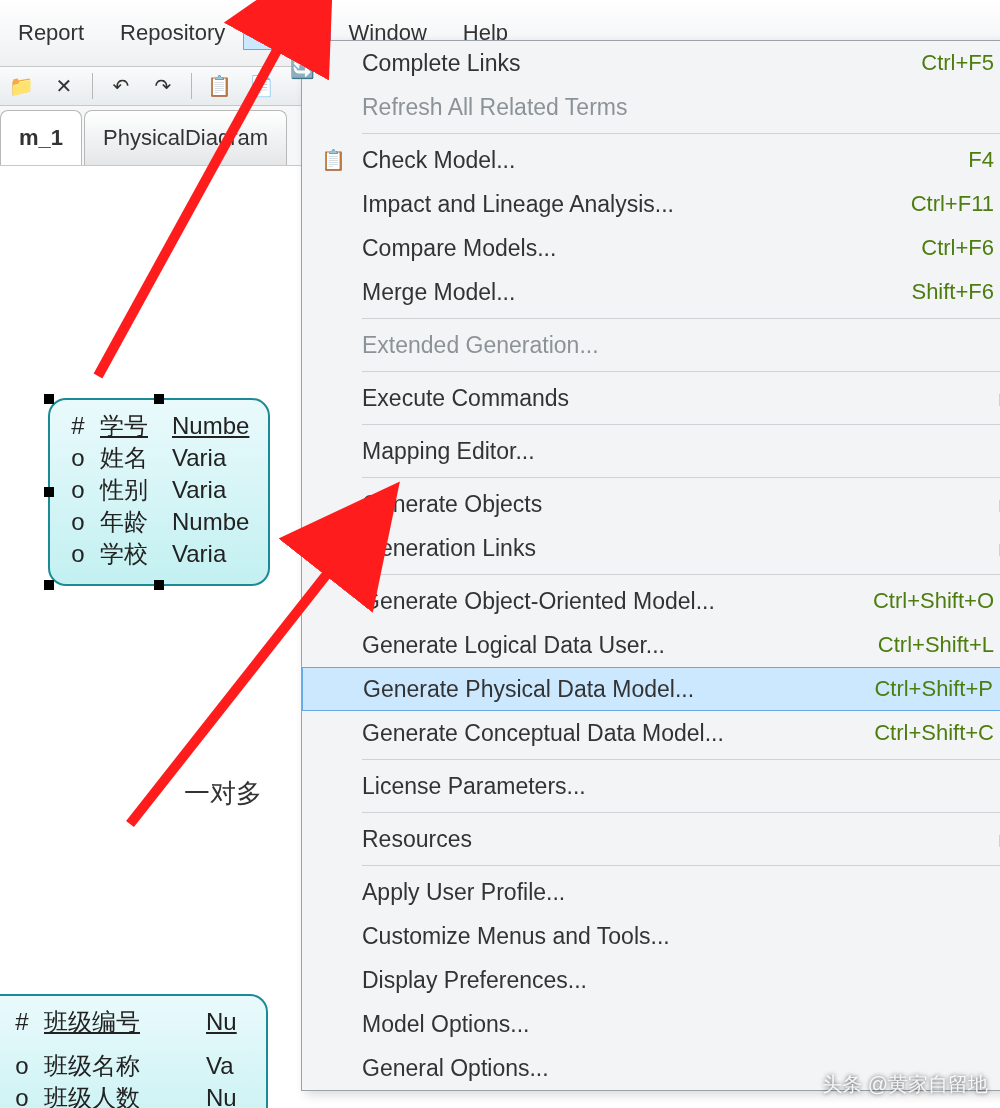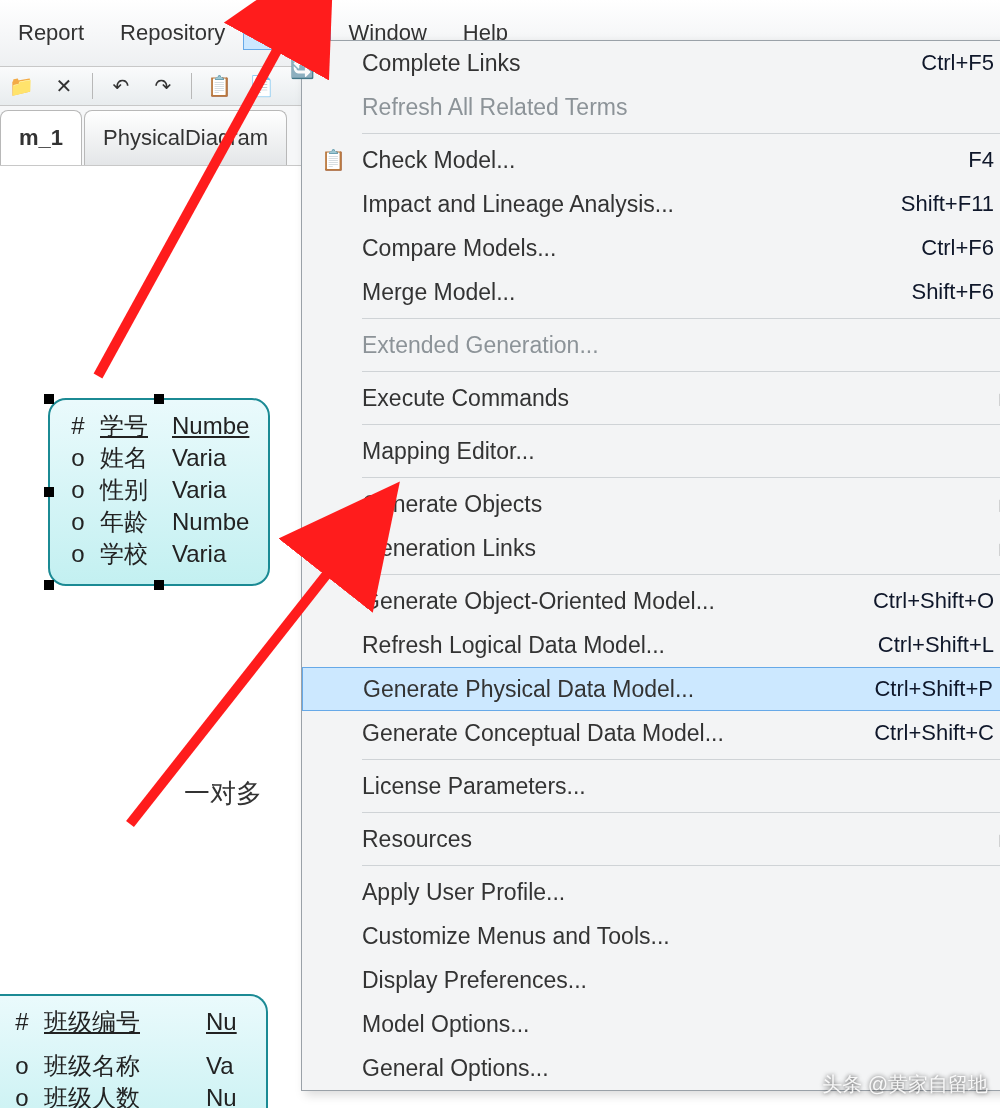--- a/index.html
+++ b/index.html
@@ -115,21 +115,21 @@
   border: 1px solid #66a9e8;
 }
 .menu-icon {
   width: 56px;
   display: flex;
   justify-content: center;
   font-size: 20px;
 }
 .menu-label { flex: 1; color: #333; font-size: 23px; }
 .menu-label.disabled { color: #8c9398; }
-.menu-shortcut { color: #0f172a; font-size: 22px; }
+.menu-shortcut { color: #4d7c0f; font-size: 22px; }
 .menu-arrow { width: 18px; text-align: right; color: #444; font-size: 16px; }
 .menu-sep {
   height: 1px; background: #cfd3d6;
   margin: 4px 8px 4px 60px;
 }
 
 .arrow-anno {
   position: absolute;
   pointer-events: none;
 }
@@ -246,21 +246,21 @@
     <div class="menu-sep"></div>
     <div class="menu-row">
       <div class="menu-icon">📋</div>
       <div class="menu-label">Check Model...</div>
       <div class="menu-shortcut">F4</div>
       <div class="menu-arrow"></div>
     </div>
     <div class="menu-row">
       <div class="menu-icon"></div>
       <div class="menu-label">Impact and Lineage Analysis...</div>
-      <div class="menu-shortcut">Shift+F11</div>
+      <div class="menu-shortcut">Ctrl+F11</div>
       <div class="menu-arrow"></div>
     </div>
     <div class="menu-row">
       <div class="menu-icon"></div>
       <div class="menu-label">Compare Models...</div>
       <div class="menu-shortcut">Ctrl+F6</div>
       <div class="menu-arrow"></div>
     </div>
     <div class="menu-row">
       <div class="menu-icon"></div>
@@ -304,21 +304,21 @@
     </div>
     <div class="menu-sep"></div>
     <div class="menu-row">
       <div class="menu-icon"></div>
       <div class="menu-label">Generate Object-Oriented Model...</div>
       <div class="menu-shortcut">Ctrl+Shift+O</div>
       <div class="menu-arrow"></div>
     </div>
     <div class="menu-row">
       <div class="menu-icon"></div>
-      <div class="menu-label">Refresh Logical Data Model...</div>
+      <div class="menu-label">Generate Logical Data User...</div>
       <div class="menu-shortcut">Ctrl+Shift+L</div>
       <div class="menu-arrow"></div>
     </div>
     <div class="menu-row highlight">
       <div class="menu-icon"></div>
       <div class="menu-label">Generate Physical Data Model...</div>
       <div class="menu-shortcut">Ctrl+Shift+P</div>
       <div class="menu-arrow"></div>
     </div>
     <div class="menu-row">

